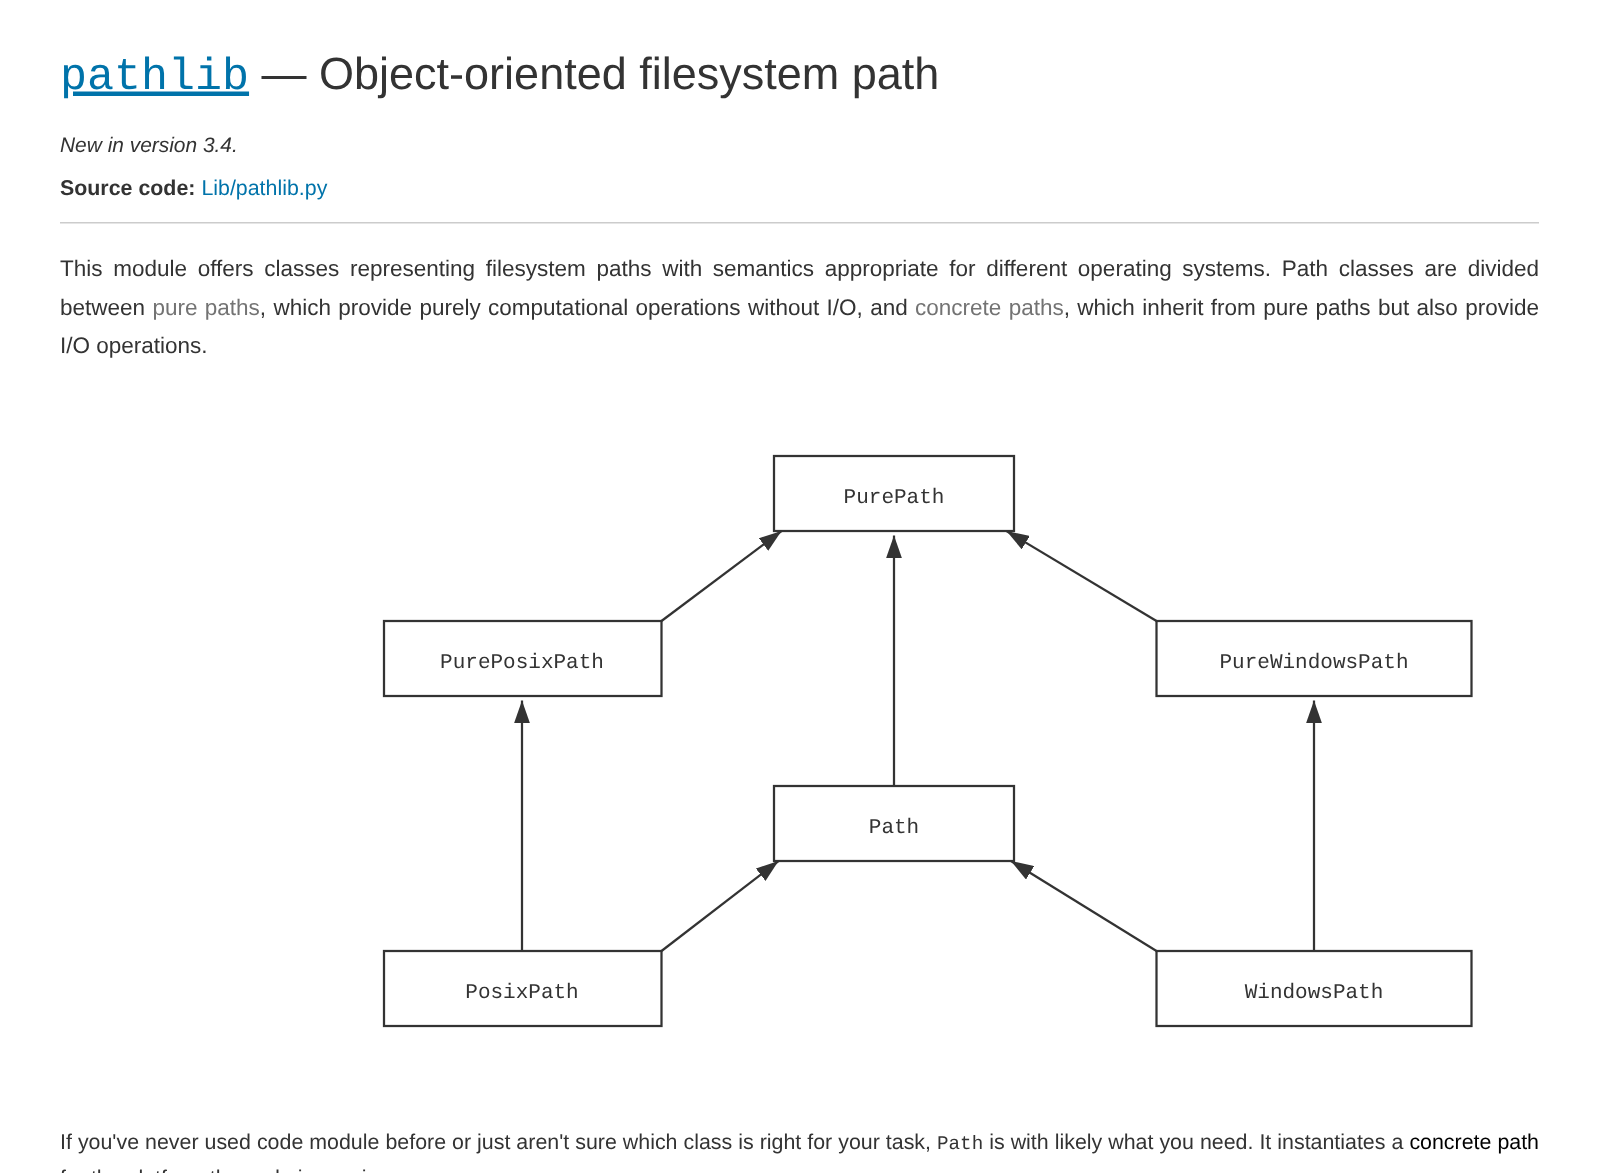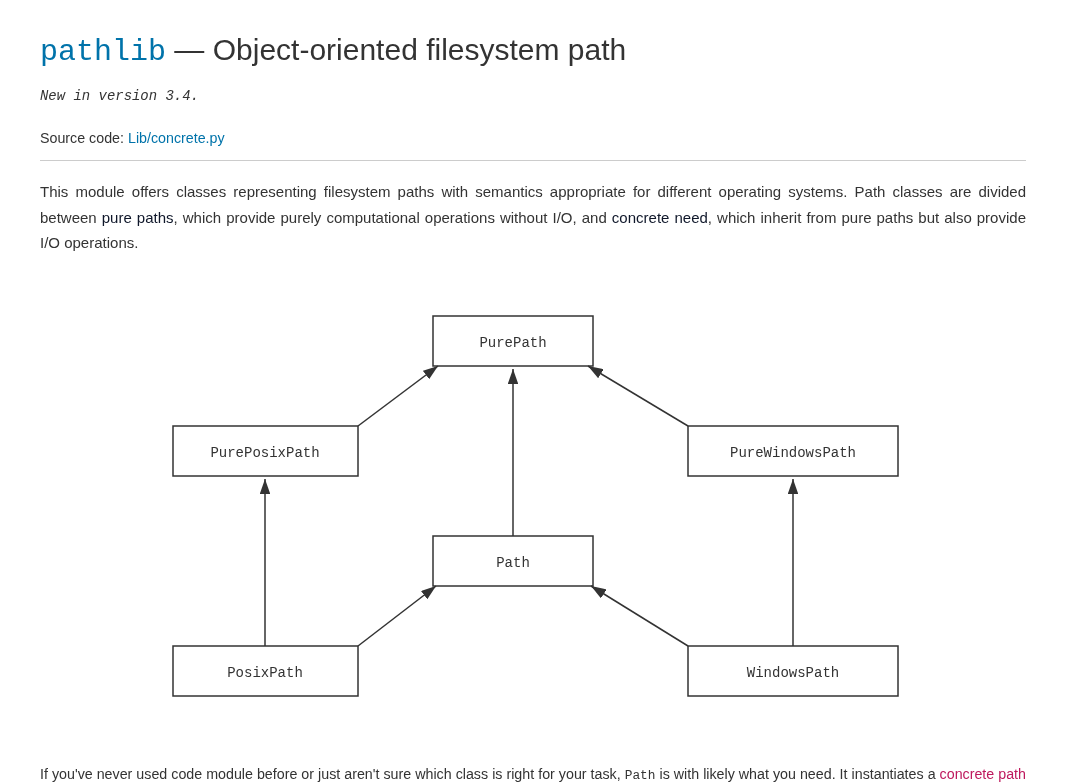--- a/index.html
+++ b/index.html
@@ -15,94 +15,94 @@
       font-size: 2em;
       font-weight: normal;
       color: #333;
       margin-bottom: 16px;
       line-height: 1.3;
     }
     h1 .module-name {
       font-family: "Courier New", monospace;
       color: #0073aa;
       font-size: 1em;
+      text-decoration: underline;
     }
     .version-note {
       font-style: italic;
       font-size: 0.93em;
-      margin-bottom: 26px;
-      font-family: Liberation Mono, monospace;
+      margin-bottom: 14px;
     }
     .source-code {
       font-size: 0.95em;
       margin-bottom: 14px;
     }
     .source-code strong {
-      font-weight: normal;
+      font-weight: bold;
     }
     .source-code a {
       color: #0073aa;
       text-decoration: none;
     }
     hr {
       border: none;
       border-top: 1px solid #ccc;
       margin-bottom: 18px;
     }
     .description {
       text-align: justify;
       line-height: 1.7;
       margin-bottom: 30px;
     }
     .description a {
-      color: #0f172a;
+      color: #737373;
       text-decoration: none;
     }
     .diagram-container {
       display: flex;
-      justify-content: center;
+      justify-content: flex-end;
       margin: 20px 0 36px 0;
     }
     .diagram-svg {
       display: block;
     }
     .bottom-text {
       text-align: justify;
       line-height: 1.7;
       font-size: 0.95em;
       position: relative;
     }
     .bottom-text a {
-      color: #be185d;
+      color: #000000;
       text-decoration: none;
     }
     .bottom-text code {
       font-family: "Courier New", monospace;
       font-size: 0.9em;
       color: #333;
     }
   </style>
 </head>
 <body>
 
 <h1>
   <span class="module-name">pathlib</span><span> — </span><span>Object-oriented filesystem path</span>
 </h1>
 
 <p class="version-note">New in version 3.4.</p>
 
 <p class="source-code">
   <strong>Source code:</strong>
-  <a href="#">Lib/concrete.py</a>
+  <a href="#">Lib/pathlib.py</a>
 </p>
 
 <hr>
 
 <p class="description">
-  <span>This module offers classes representing filesystem paths with semantics appropriate for different operating systems. Path classes are divided between </span><a href="#">pure paths</a><span>, which provide purely computational operations without I/O, and </span><a href="#">concrete need</a><span>, which inherit from pure paths but also provide I/O operations.</span>
+  <span>This module offers classes representing filesystem paths with semantics appropriate for different operating systems. Path classes are divided between </span><a href="#">pure paths</a><span>, which provide purely computational operations without I/O, and </span><a href="#">concrete paths</a><span>, which inherit from pure paths but also provide I/O operations.</span>
 </p>
 
 <div class="diagram-container">
   <svg class="diagram-svg" width="820" height="440" viewBox="0 0 820 440">
 
     <rect x="310" y="30" width="160" height="50" fill="white" stroke="#333" stroke-width="1.5"></rect>
     <text x="390" y="61" text-anchor="middle" font-family="'Courier New', monospace" font-size="14" fill="#333">PurePath</text>
 
     <rect x="50" y="140" width="185" height="50" fill="white" stroke="#333" stroke-width="1.5"></rect>
     <text x="142" y="171" text-anchor="middle" font-family="'Courier New', monospace" font-size="14" fill="#333">PurePosixPath</text>

